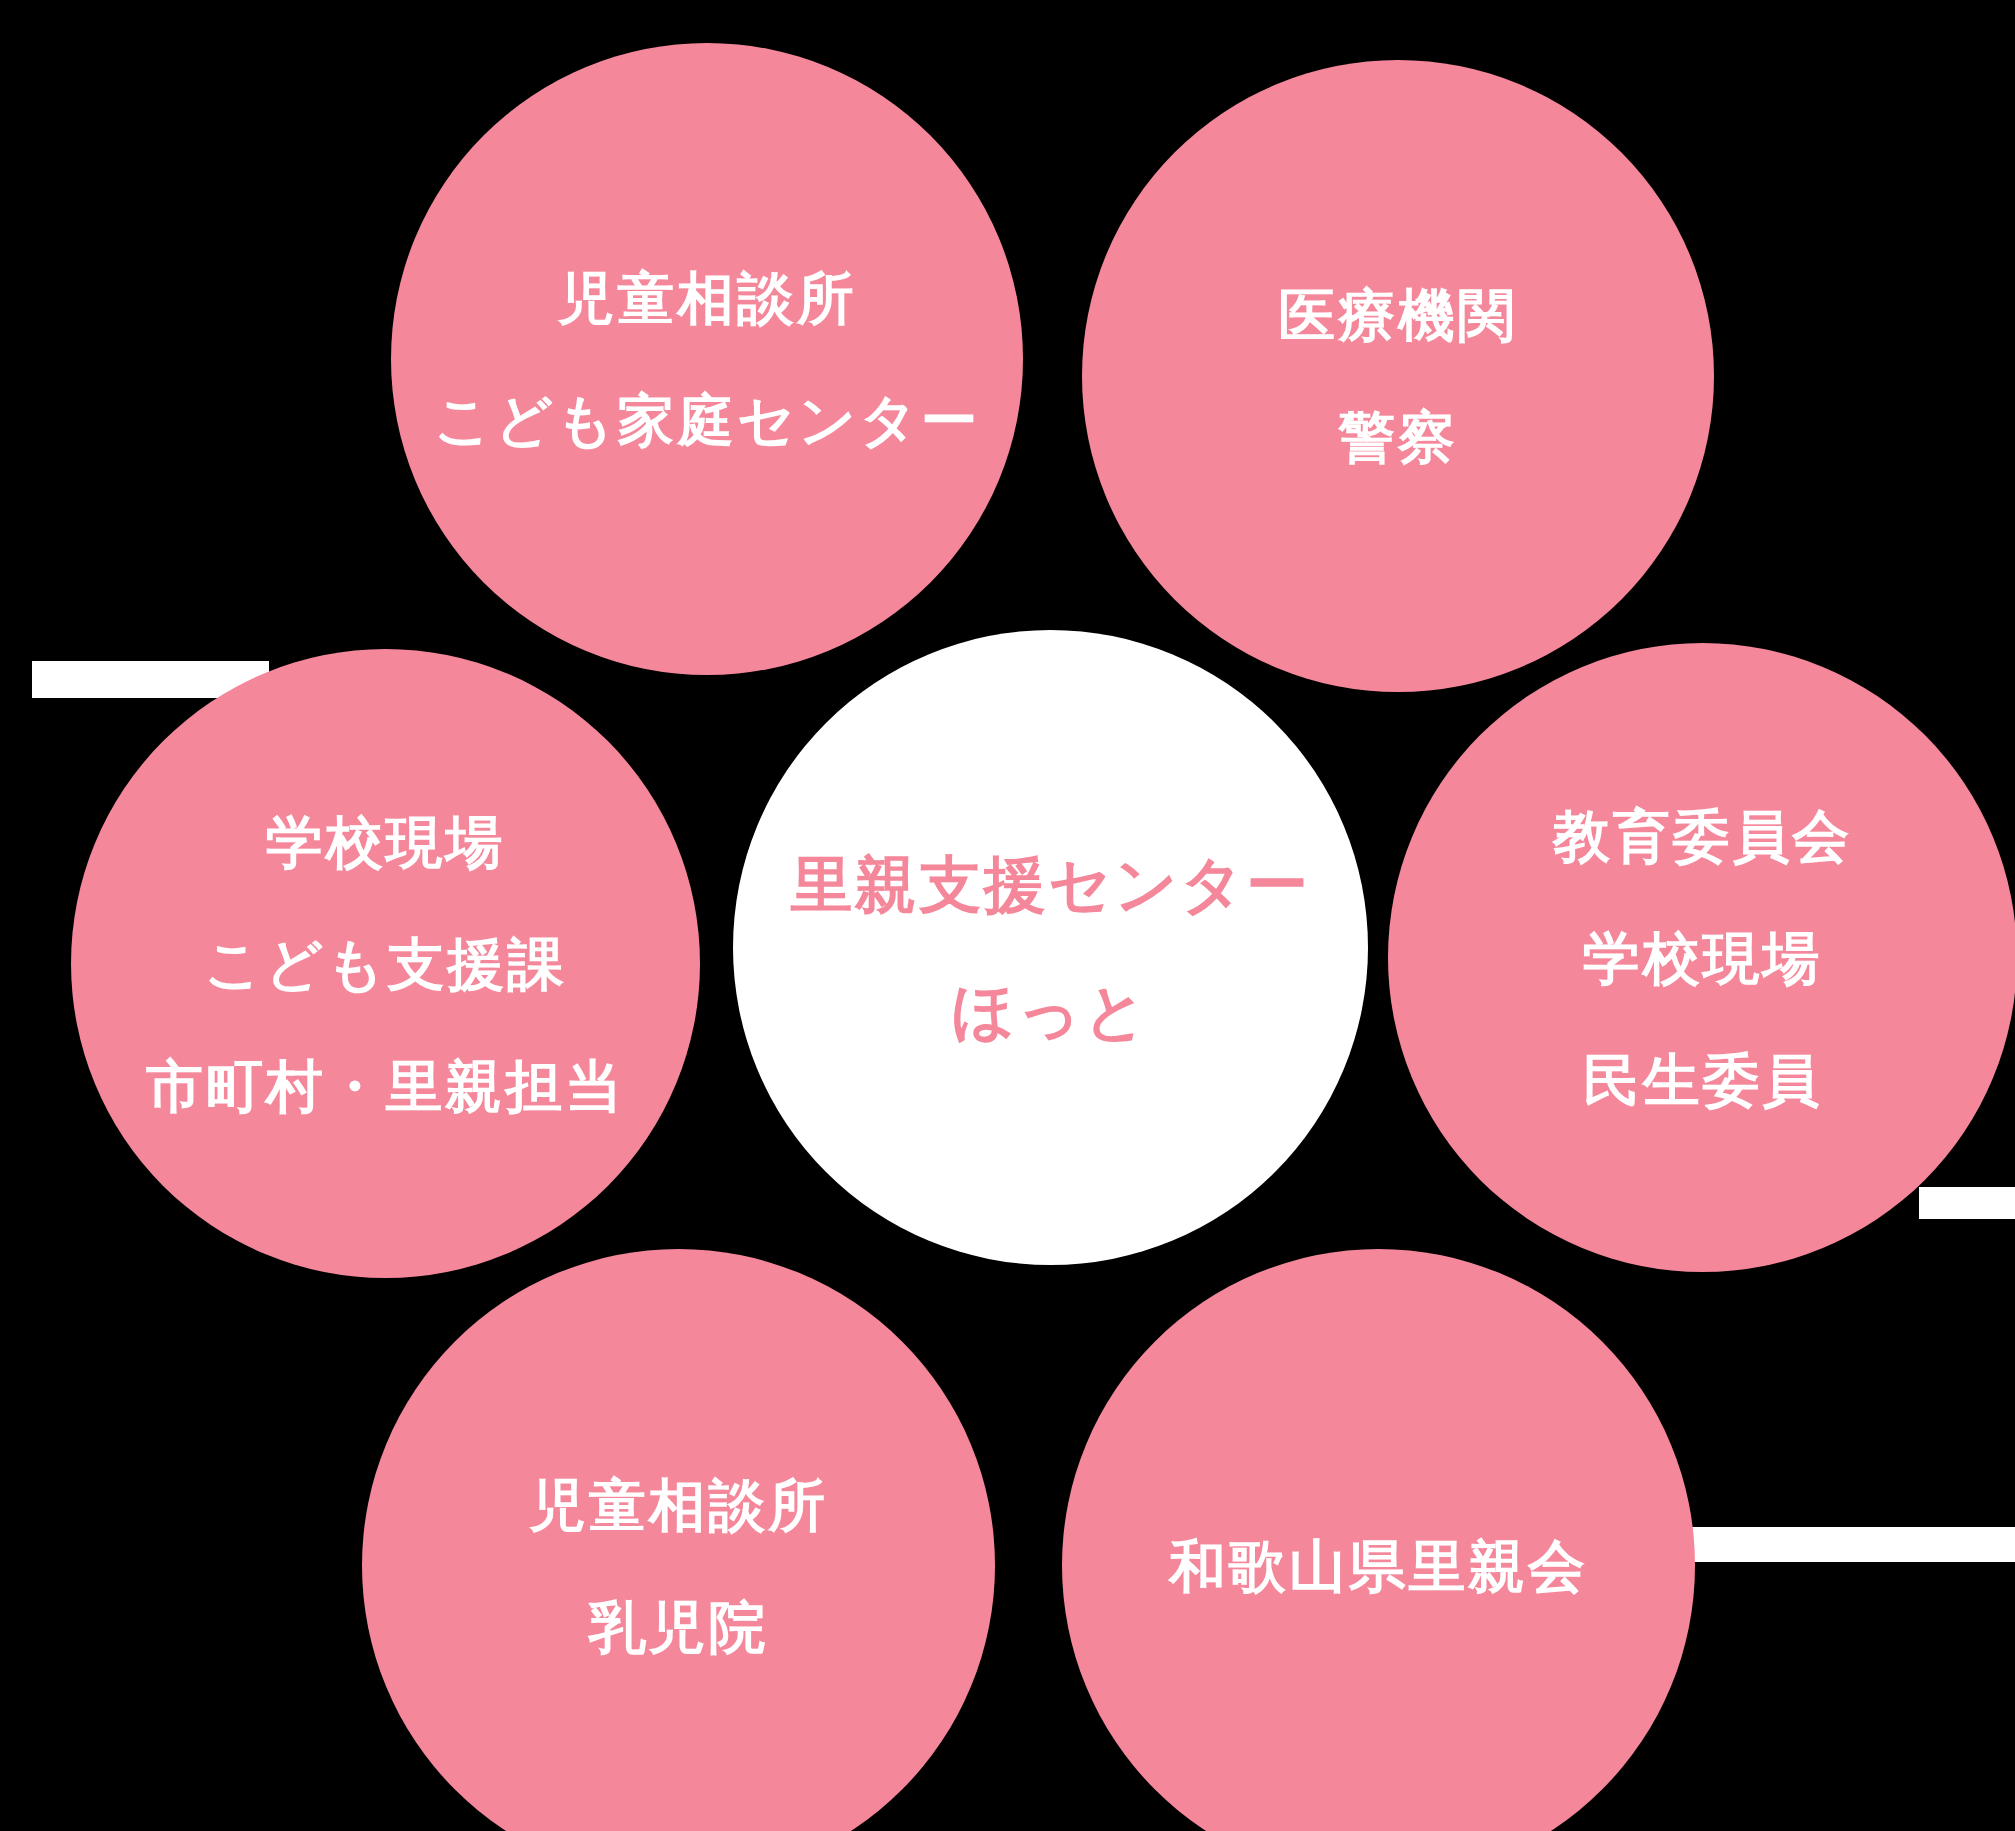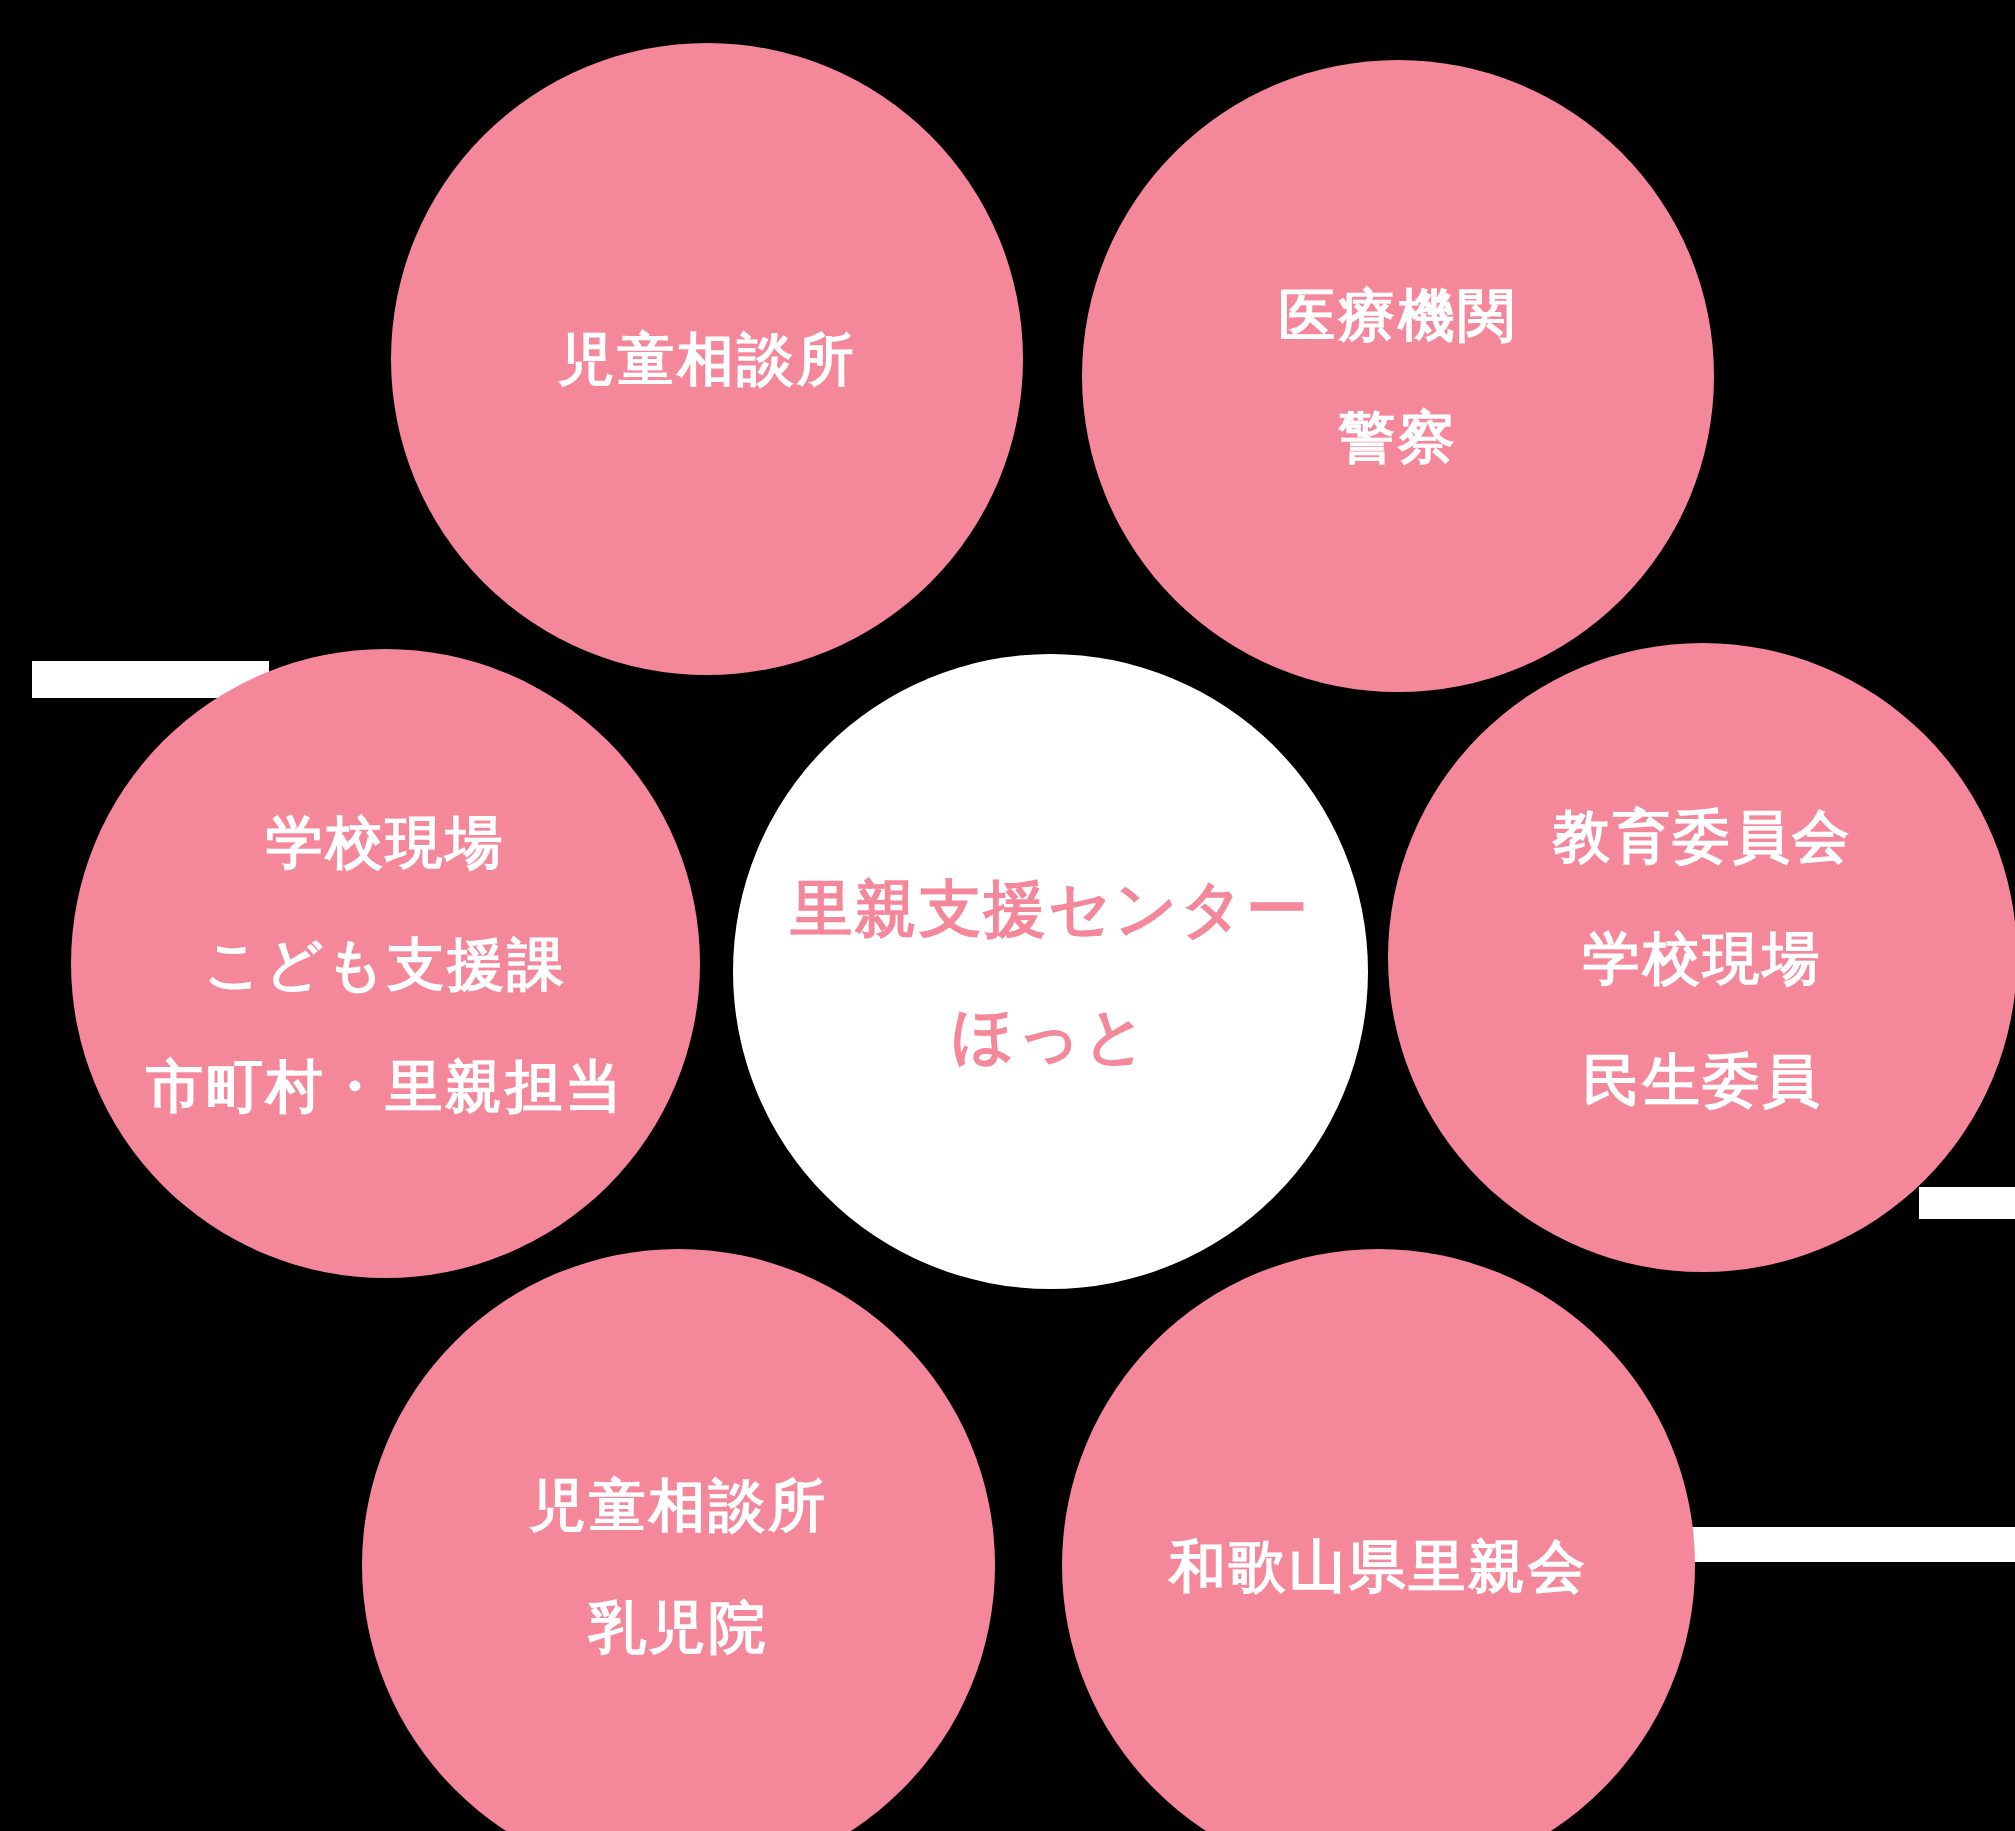--- a/index.html
+++ b/index.html
@@ -54,39 +54,40 @@
 <div id="canvas">
 
   <div class="strip" style="left:0; top:629px; width:237px; height:37px;"></div>
   <div class="strip" style="left:1887px; top:1155px; width:128px; height:5.6px;"></div>
   <div class="strip" style="left:1644px; top:1495px; width:371px; height:35px;"></div>
   <div class="strip" style="left:0; top:1816px; width:523px; height:15px;"></div>
 
   <div class="circle pink satellite" style="left:359px; top:10.6px; width:632px; height:632px;">
     <div class="lines">
       <span class="line">児童相談所</span>
+      <span class="line">こども家庭センター</span>
     </div>
   </div>
 
   <div class="circle pink satellite" style="left:1050px; top:28px; width:632px; height:632px;">
     <div class="lines">
       <span class="line">医療機関</span>
       <span class="line">警察</span>
     </div>
   </div>
 
   <div class="circle pink satellite" style="left:39px; top:617px; width:629px; height:629px;">
     <div class="lines">
       <span class="line">学校現場</span>
       <span class="line">こども支援課</span>
       <span class="line">市町村・里親担当</span>
     </div>
   </div>
 
-  <div class="circle center-white hub" style="left:701px; top:622px; width:635px; height:635px;">
+  <div class="circle center-white hub" style="left:701px; top:598px; width:635px; height:635px;">
     <div class="lines">
       <span class="line">里親支援センター</span>
       <span class="line">ほっと</span>
     </div>
   </div>
 
   <div class="circle pink satellite" style="left:1356px; top:611px; width:629px; height:629px;">
     <div class="lines">
       <span class="line">教育委員会</span>
       <span class="line">学校現場</span>

